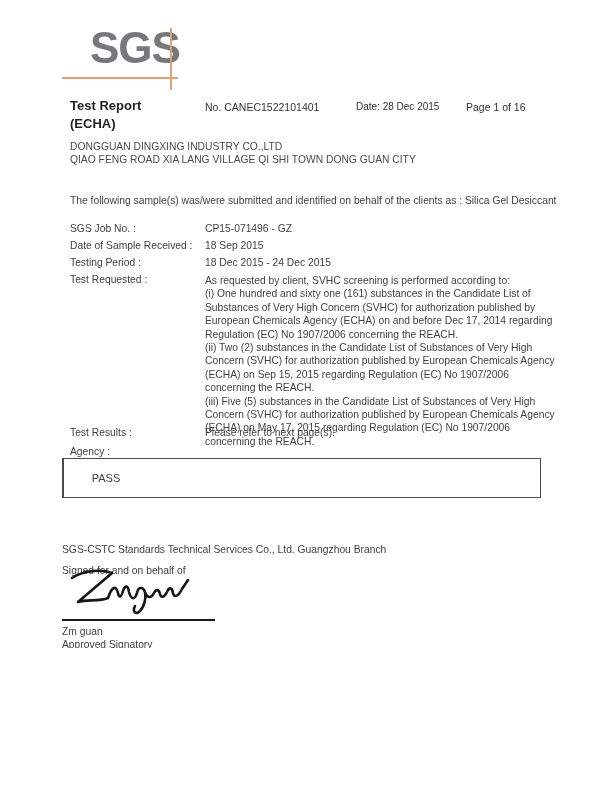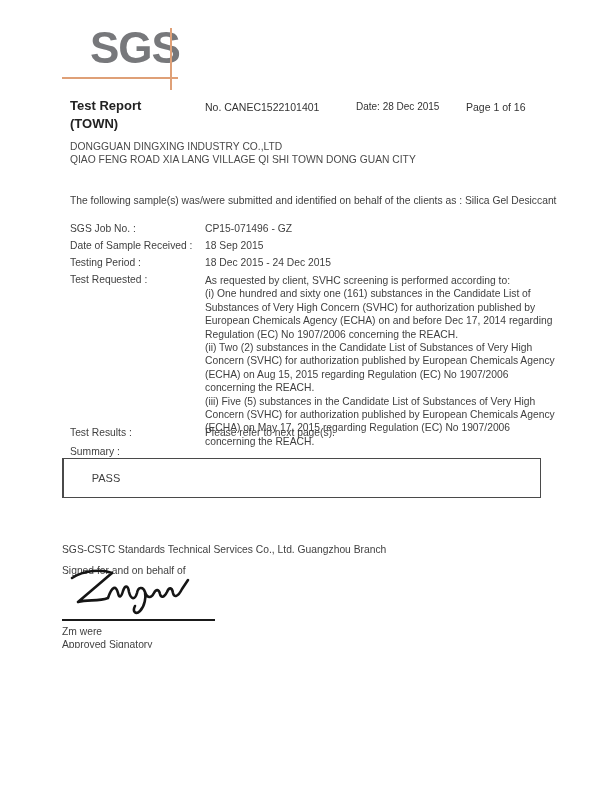--- a/index.html
+++ b/index.html
@@ -60,65 +60,65 @@
 </head>
 <body>
 
 <div class="page">
 
   <div class="abs logo">SGS</div>
   <div class="abs logo-hline"></div>
   <div class="abs logo-vline"></div>
 
   <div class="abs title1">Test Report</div>
-  <div class="abs title2">(TOWN)</div>
+  <div class="abs title2">(ECHA)</div>
   <div class="abs report-no">No. CANEC1522101401</div>
   <div class="abs report-date">Date: 28 Dec 2015</div>
   <div class="abs report-page">Page 1 of 16</div>
 
   <div class="abs client-name">DONGGUAN DINGXING INDUSTRY CO.,LTD</div>
   <div class="abs client-address">QIAO FENG ROAD XIA LANG VILLAGE QI SHI TOWN DONG GUAN CITY</div>
 
   <div class="abs intro">The following sample(s) was/were submitted and identified on behalf of the clients as : Silica Gel Desiccant</div>
 
   <div class="abs lbl r1">SGS Job No. :</div>
   <div class="abs val r1">CP15-071496 - GZ</div>
   <div class="abs lbl r2">Date of Sample Received :</div>
   <div class="abs val r2">18 Sep 2015</div>
   <div class="abs lbl r3">Testing Period :</div>
   <div class="abs val r3">18 Dec 2015 - 24 Dec 2015</div>
 
   <div class="abs lbl r4">Test Requested :</div>
   <div class="abs req-block">
     <p>As requested by client, SVHC screening is performed according to:</p>
     <p>(i) One hundred and sixty one (161) substances in the Candidate List of Substances of Very High Concern (SVHC) for authorization published by European Chemicals Agency (ECHA) on and before Dec 17, 2014 regarding Regulation (EC) No 1907/2006 concerning the REACH.</p>
-    <p>(ii) Two (2) substances in the Candidate List of Substances of Very High Concern (SVHC) for authorization published by European Chemicals Agency (ECHA) on Aug 15, 2015 regarding Regulation (EC) No 1907/2006 concerning the REACH.</p>
+    <p>(ii) Two (2) substances in the Candidate List of Substances of Very High Concern (SVHC) for authorization published by European Chemicals Agency (ECHA) on Sep 15, 2015 regarding Regulation (EC) No 1907/2006 concerning the REACH.</p>
     <p>(iii) Five (5) substances in the Candidate List of Substances of Very High Concern (SVHC) for authorization published by European Chemicals Agency (ECHA) on May 17, 2015 regarding Regulation (EC) No 1907/2006 concerning the REACH.</p>
   </div>
 
   <div class="abs lbl r5">Test Results :</div>
   <div class="abs val r5">Please refer to next page(s).</div>
 
-  <div class="abs summary-lbl">Summary :</div>
+  <div class="abs summary-lbl">Agency :</div>
   <div class="abs summary-box">
     <div class="summary-result">PASS</div>
   </div>
 
   <div class="abs signed1">Signed for and on behalf of</div>
   <div class="abs signed2">SGS-CSTC Standards Technical Services Co., Ltd. Guangzhou Branch</div>
 
   <svg class="abs sig-svg" width="170" height="58" viewBox="0 0 170 58">
     <path d="M14 18 C26 10 44 9 54 13 M54 13 L20 42 M20 42 C30 39 40 42 50 38
              M50 38 C54 26 58 25 60 33 C61 38 63 38 65 31 C67 25 70 25 71 32
              C73 40 77 40 79 33 C80 27 85 26 87 32 C88 37 87 46 82 51 C78 55 74 52 77 46
              M87 32 C89 38 93 39 96 33 C98 29 101 29 102 34 C103 38 106 38 109 32
              C111 27 114 27 115 33 C116 38 120 37 124 29 L130 20" fill="none" stroke="#151515" stroke-width="2.6" stroke-linecap="round" stroke-linejoin="round"></path>
   </svg>
   <div class="abs sig-line"></div>
-  <div class="abs sig-name">Zm were</div>
+  <div class="abs sig-name">Zm guan</div>
   <div class="abs sig-role">Approved Signatory</div>
 
   <div class="abs disclaimer">This document is issued by the Company subject to its General Conditions of Service printed overleaf, available on request or accessible at http://www.sgs.com/en/Terms-and-Conditions.aspx and, for electronic format documents, subject to Terms and Conditions for Electronic Documents at http://www.sgs.com/en/Terms-and-Conditions/Terms-e-Document.aspx. Attention is drawn to the limitation of liability, indemnification and jurisdiction issues defined therein. Any holder of this document is advised that information contained hereon reflects the Company's findings at the time of its intervention only and within the limits of Client's instructions, if any. The Company's sole responsibility is to its Client and this document does not exonerate parties to a transaction from exercising all their rights and obligations under the transaction documents. This document cannot be reproduced except in full, without prior written approval of the Company. Any unauthorized alteration, forgery or falsification of the content or appearance of this document is unlawful and offenders may be prosecuted to the fullest extent of the law. Unless otherwise stated the results shown in this test report refer only to the sample(s) tested.</div>
   <div class="abs attention">Attention: To check the authenticity of testing /inspection report &amp; certificate, please contact us at telephone: (86-755) 8307 1443, or email: CN.Doccheck@sgs.com</div>
 
   <svg class="abs seal-svg" width="92" height="92" viewBox="0 0 100 100">
     <defs>
       <path id="arcTop" d="M15,54 A36,36 0 0 1 85,54" fill="none"></path>
     </defs>
     <circle cx="50" cy="50" r="47" fill="rgba(235,242,248,0.35)" stroke="#8aa0b8" stroke-width="2.2"></circle>

